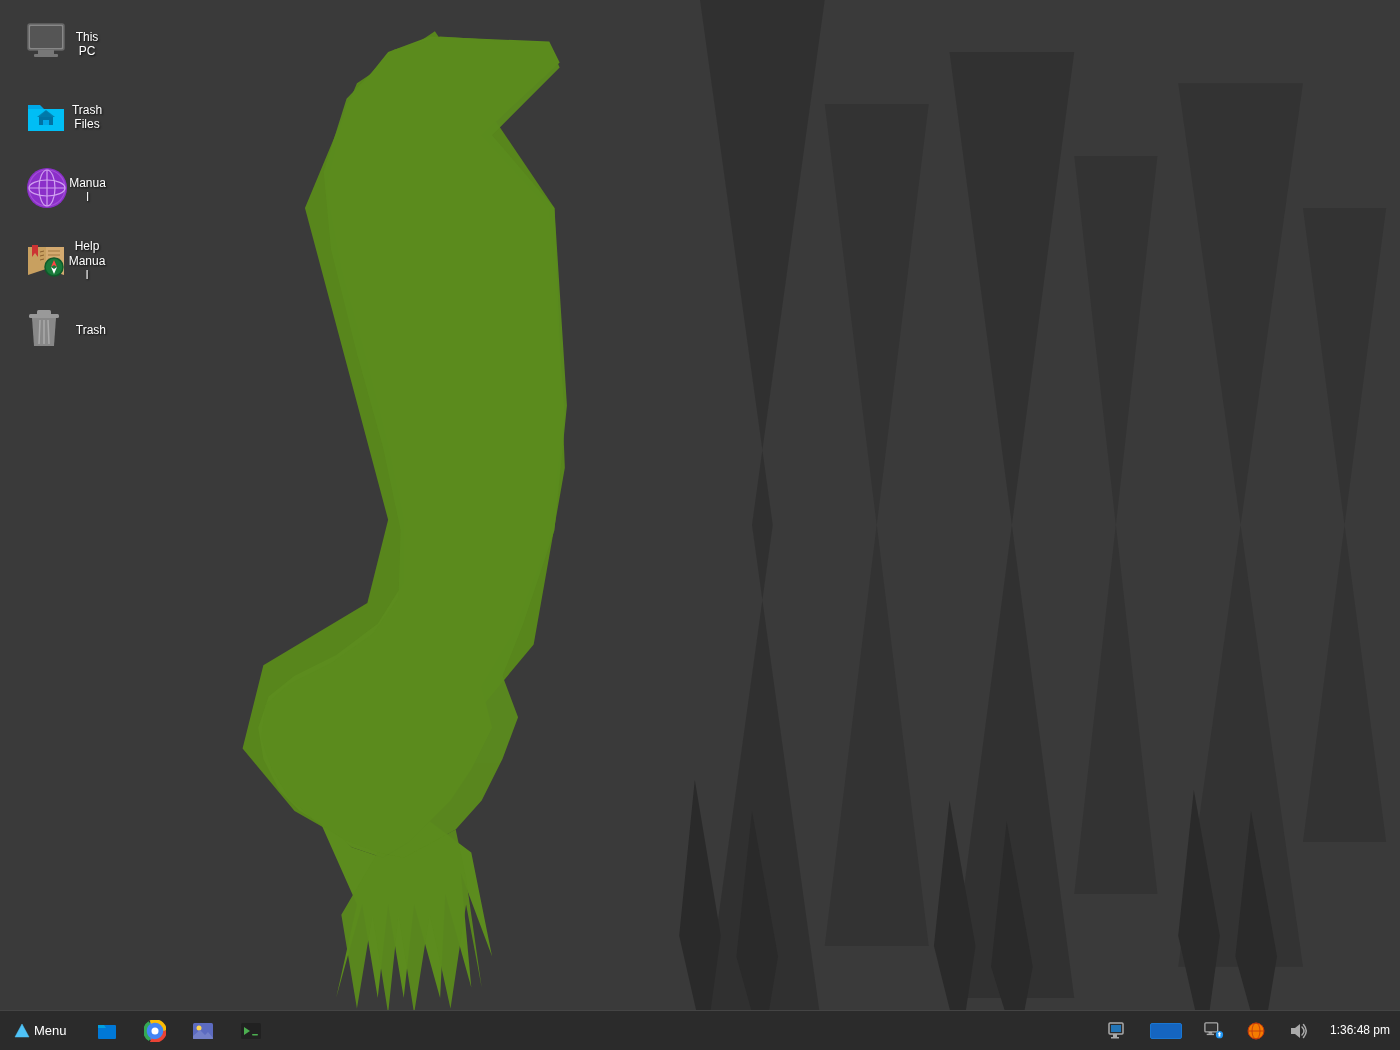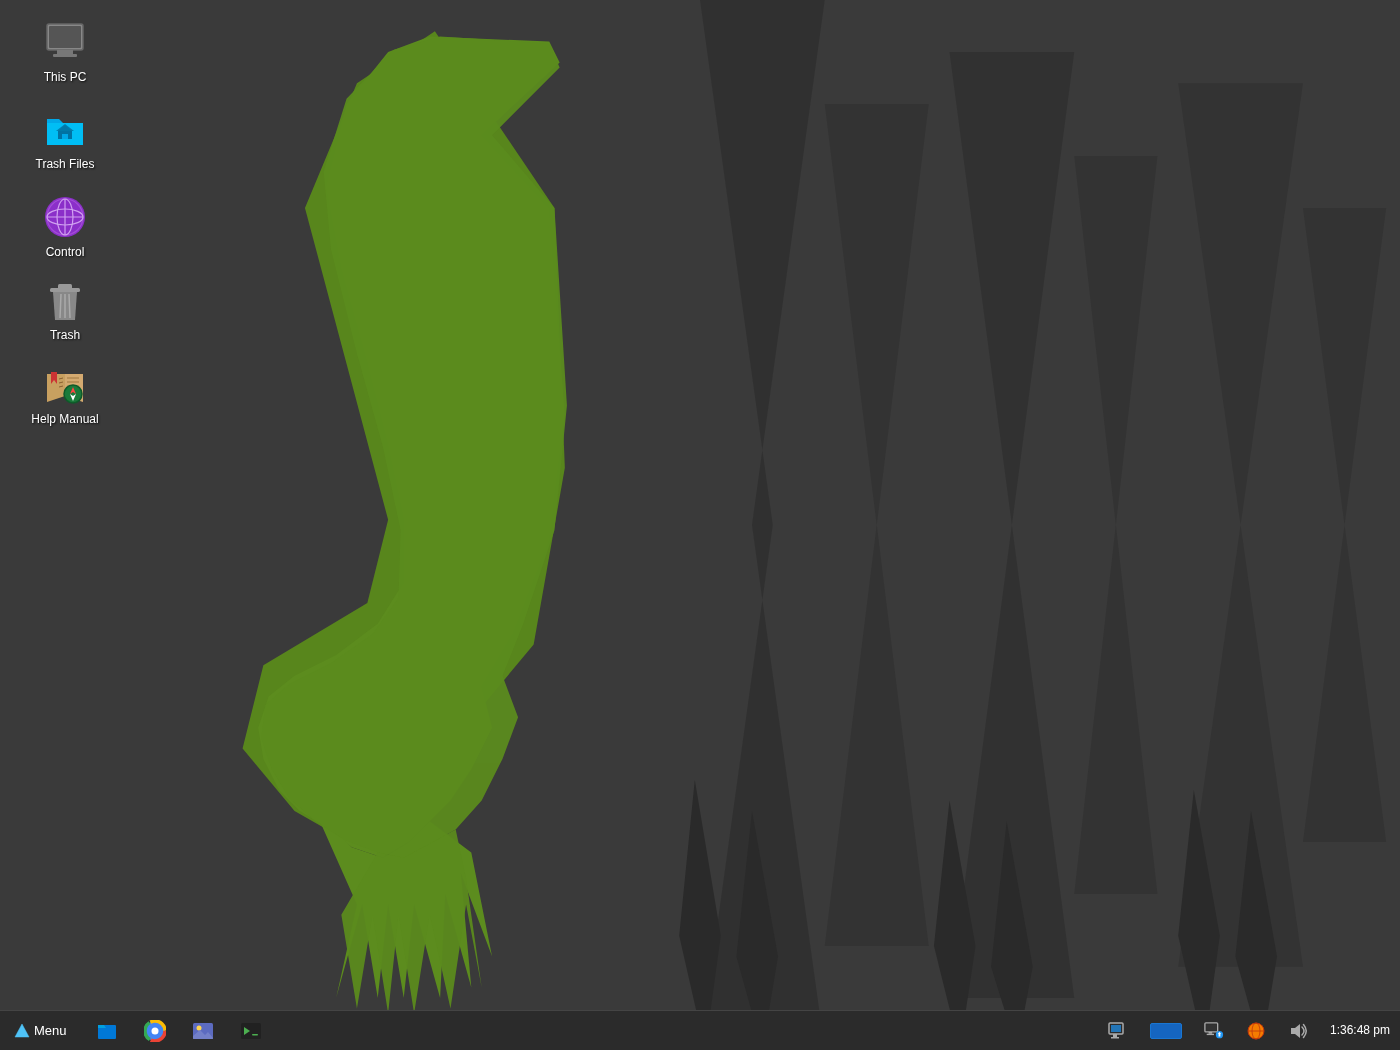--- a/index.html
+++ b/index.html
@@ -37,21 +37,21 @@
       position: absolute;
       top: 10px;
       left: 20px;
       display: flex;
       flex-direction: column;
       gap: 5px;
     }
 
     .desktop-icon {
       display: flex;
-      flex-direction: column;
+      flex-direction: row;
       align-items: center;
       width: 90px;
       padding: 8px 4px;
       cursor: pointer;
       border-radius: 4px;
       user-select: none;
       justify-content: space-between;
     }
 
     .icon-img {
@@ -330,38 +330,21 @@
           <circle cx="22" cy="22" r="18" fill="none" stroke="#b060e0" stroke-width="1.2" opacity="0.6"></circle>
 
           <ellipse cx="22" cy="22" rx="18" ry="8" fill="none" stroke="#d0a0f0" stroke-width="1.2"></ellipse>
 
           <ellipse cx="22" cy="22" rx="8" ry="18" fill="none" stroke="#d0a0f0" stroke-width="1.2"></ellipse>
 
           <line x1="4" y1="22" x2="40" y2="22" stroke="#d0a0f0" stroke-width="1.2"></line>
           <line x1="22" y1="4" x2="22" y2="40" stroke="#d0a0f0" stroke-width="1.2"></line>
         </svg>
       </div>
-      <span class="icon-label">Control</span>
-    </div>
-
-    <div class="desktop-icon">
-      <div class="icon-img trash-icon-wrap">
-        <svg viewBox="0 0 40 44" width="40" height="44">
-
-          <rect x="5" y="8" width="30" height="4" rx="1.5" fill="#999"></rect>
-          <rect x="13" y="4" width="14" height="5" rx="1.5" fill="#999"></rect>
-
-          <path d="M8,12 L10,40 L30,40 L32,12 Z" fill="#888"></path>
-
-          <line x1="16" y1="14" x2="15" y2="38" stroke="#aaa" stroke-width="1.5"></line>
-          <line x1="20" y1="14" x2="20" y2="38" stroke="#aaa" stroke-width="1.5"></line>
-          <line x1="24" y1="14" x2="25" y2="38" stroke="#aaa" stroke-width="1.5"></line>
-        </svg>
-      </div>
-      <span class="icon-label">Trash</span>
+      <span class="icon-label">Manual</span>
     </div>
 
     <div class="desktop-icon">
       <div class="icon-img help-icon">
         <svg viewBox="0 0 44 44" width="44" height="44">
 
           <path d="M4,10 L4,38 L22,32 L22,10 Z" fill="#c8a060"></path>
           <path d="M22,10 L22,32 L40,38 L40,10 Z" fill="#d4aa70"></path>
 
           <polygon points="8,8 14,8 14,20 11,16 8,20" fill="#cc3333"></polygon>
@@ -372,20 +355,37 @@
           <line x1="24" y1="14" x2="36" y2="14" stroke="#a07840" stroke-width="1"></line>
           <line x1="24" y1="18" x2="36" y2="18" stroke="#a07840" stroke-width="1"></line>
           <line x1="24" y1="22" x2="36" y2="22" stroke="#a07840" stroke-width="1"></line>
 
           <circle cx="30" cy="30" r="9" fill="#1a7a3a" stroke="#0f5a2a" stroke-width="1.5"></circle>
           <polygon points="30,23 27,30 30,28 33,30" fill="#ff4444"></polygon>
           <polygon points="30,37 27,30 30,32 33,30" fill="#ffffff"></polygon>
         </svg>
       </div>
       <span class="icon-label">Help Manual</span>
+    </div>
+
+    <div class="desktop-icon">
+      <div class="icon-img trash-icon-wrap">
+        <svg viewBox="0 0 40 44" width="40" height="44">
+
+          <rect x="5" y="8" width="30" height="4" rx="1.5" fill="#999"></rect>
+          <rect x="13" y="4" width="14" height="5" rx="1.5" fill="#999"></rect>
+
+          <path d="M8,12 L10,40 L30,40 L32,12 Z" fill="#888"></path>
+
+          <line x1="16" y1="14" x2="15" y2="38" stroke="#aaa" stroke-width="1.5"></line>
+          <line x1="20" y1="14" x2="20" y2="38" stroke="#aaa" stroke-width="1.5"></line>
+          <line x1="24" y1="14" x2="25" y2="38" stroke="#aaa" stroke-width="1.5"></line>
+        </svg>
+      </div>
+      <span class="icon-label">Trash</span>
     </div>
 
   </div>
 
   <div class="taskbar">
     <div class="taskbar-left">
 
       <div class="menu-btn">
         <svg width="16" height="16" viewBox="0 0 16 16">
           <polygon points="8,1 15,14 1,14" fill="#4fc3f7" stroke="#4fc3f7" stroke-width="0.5"></polygon>

